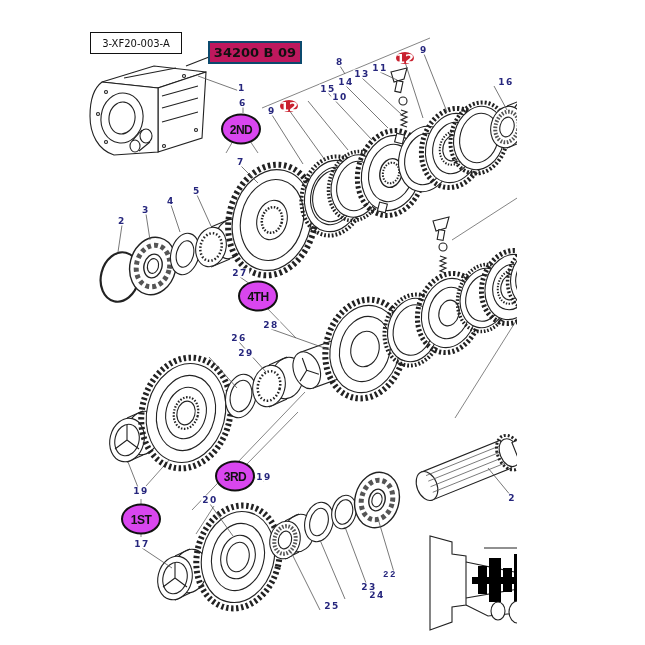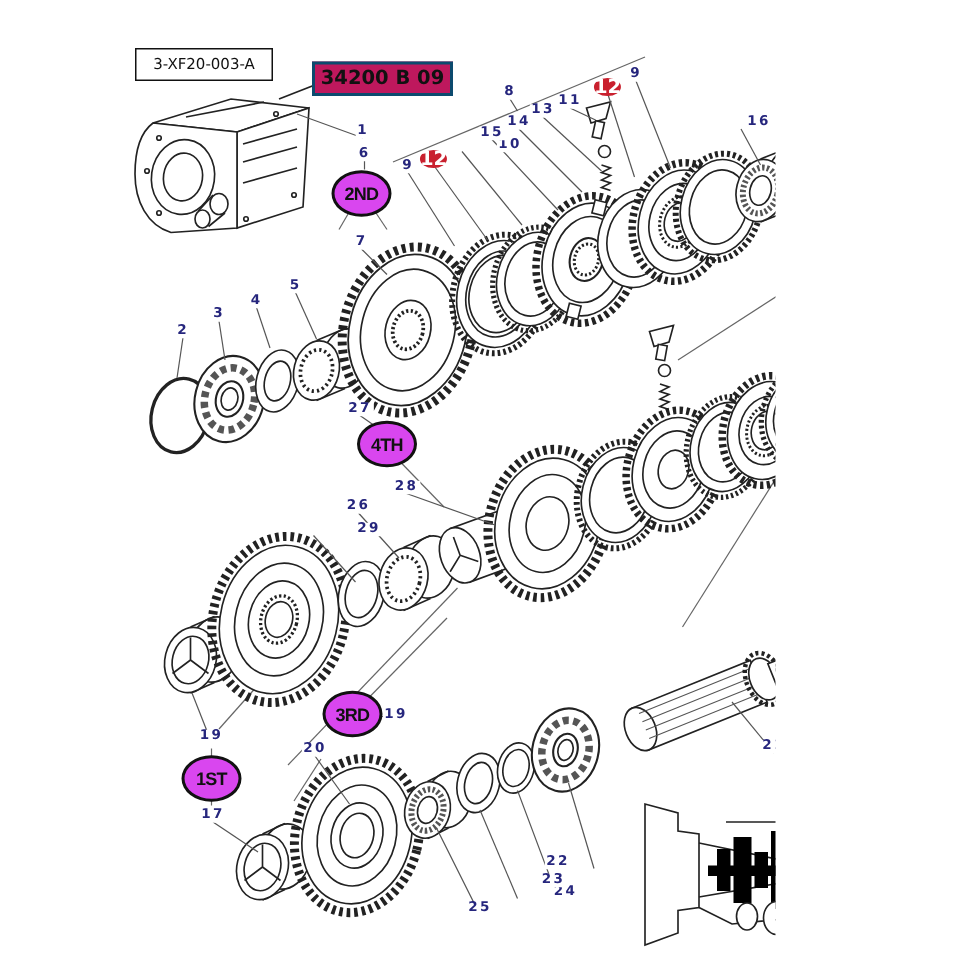--- a/index.html
+++ b/index.html
@@ -377,23 +377,23 @@
       <span class="callout" style="left: 424px; top: 50px; color: rgb(38, 38, 125);">9</span>
       <span class="callout" style="left: 478px; top: 82px; color: rgb(38, 38, 125); margin-left: 28px;">16</span>
       <span class="callout" style="left: 240px; top: 273px; color: rgb(38, 38, 125);">27</span>
       <span class="callout" style="left: 271px; top: 325px; color: rgb(38, 38, 125);">28</span>
       <span class="callout" style="left: 239px; top: 338px; color: rgb(38, 38, 125);">26</span>
       <span class="callout" style="left: 209px; top: 353px; color: rgb(38, 38, 125); margin-left: 37px;">29</span>
       <span class="callout" style="left: 141px; top: 491px; color: rgb(38, 38, 125);">19</span>
       <span class="callout" style="left: 142px; top: 544px; color: rgb(38, 38, 125);">17</span>
       <span class="callout" style="left: 264px; top: 477px; color: rgb(38, 38, 125);">19</span>
       <span class="callout" style="left: 210px; top: 500px; color: rgb(38, 38, 125);">20</span>
-      <span class="callout" style="left: 320px; top: 606px; color: rgb(38, 38, 125);">25</span>
+      <span class="callout" style="left: 332px; top: 606px; color: rgb(38, 38, 125);">25</span>
       <span class="callout" style="left: 345px; top: 595px; color: rgb(38, 38, 125); margin-left: 32px;">24</span>
       <span class="callout" style="left: 369px; top: 587px; color: rgb(38, 38, 125);">23</span>
-      <span class="callout" style="left: 372px; top: 575px; color: rgb(38, 38, 125);">22</span>
+      <span class="callout" style="left: 390px; top: 575px; color: rgb(38, 38, 125); font-family: Liberation Mono, monospace;">22</span>
       <span class="callout" style="left: 516px; top: 498px; color: rgb(38, 38, 125);">21</span>
       <span class="oval" style="left: 241px; top: 129px;">2ND</span>
       <span class="oval" style="left: 258px; top: 296px;">4TH</span>
       <span class="oval" style="left: 235px; top: 476px;">3RD</span>
       <span class="oval" style="left: 141px; top: 519px;">1ST</span>
     </div>
 </div>
 
 </body></html>

